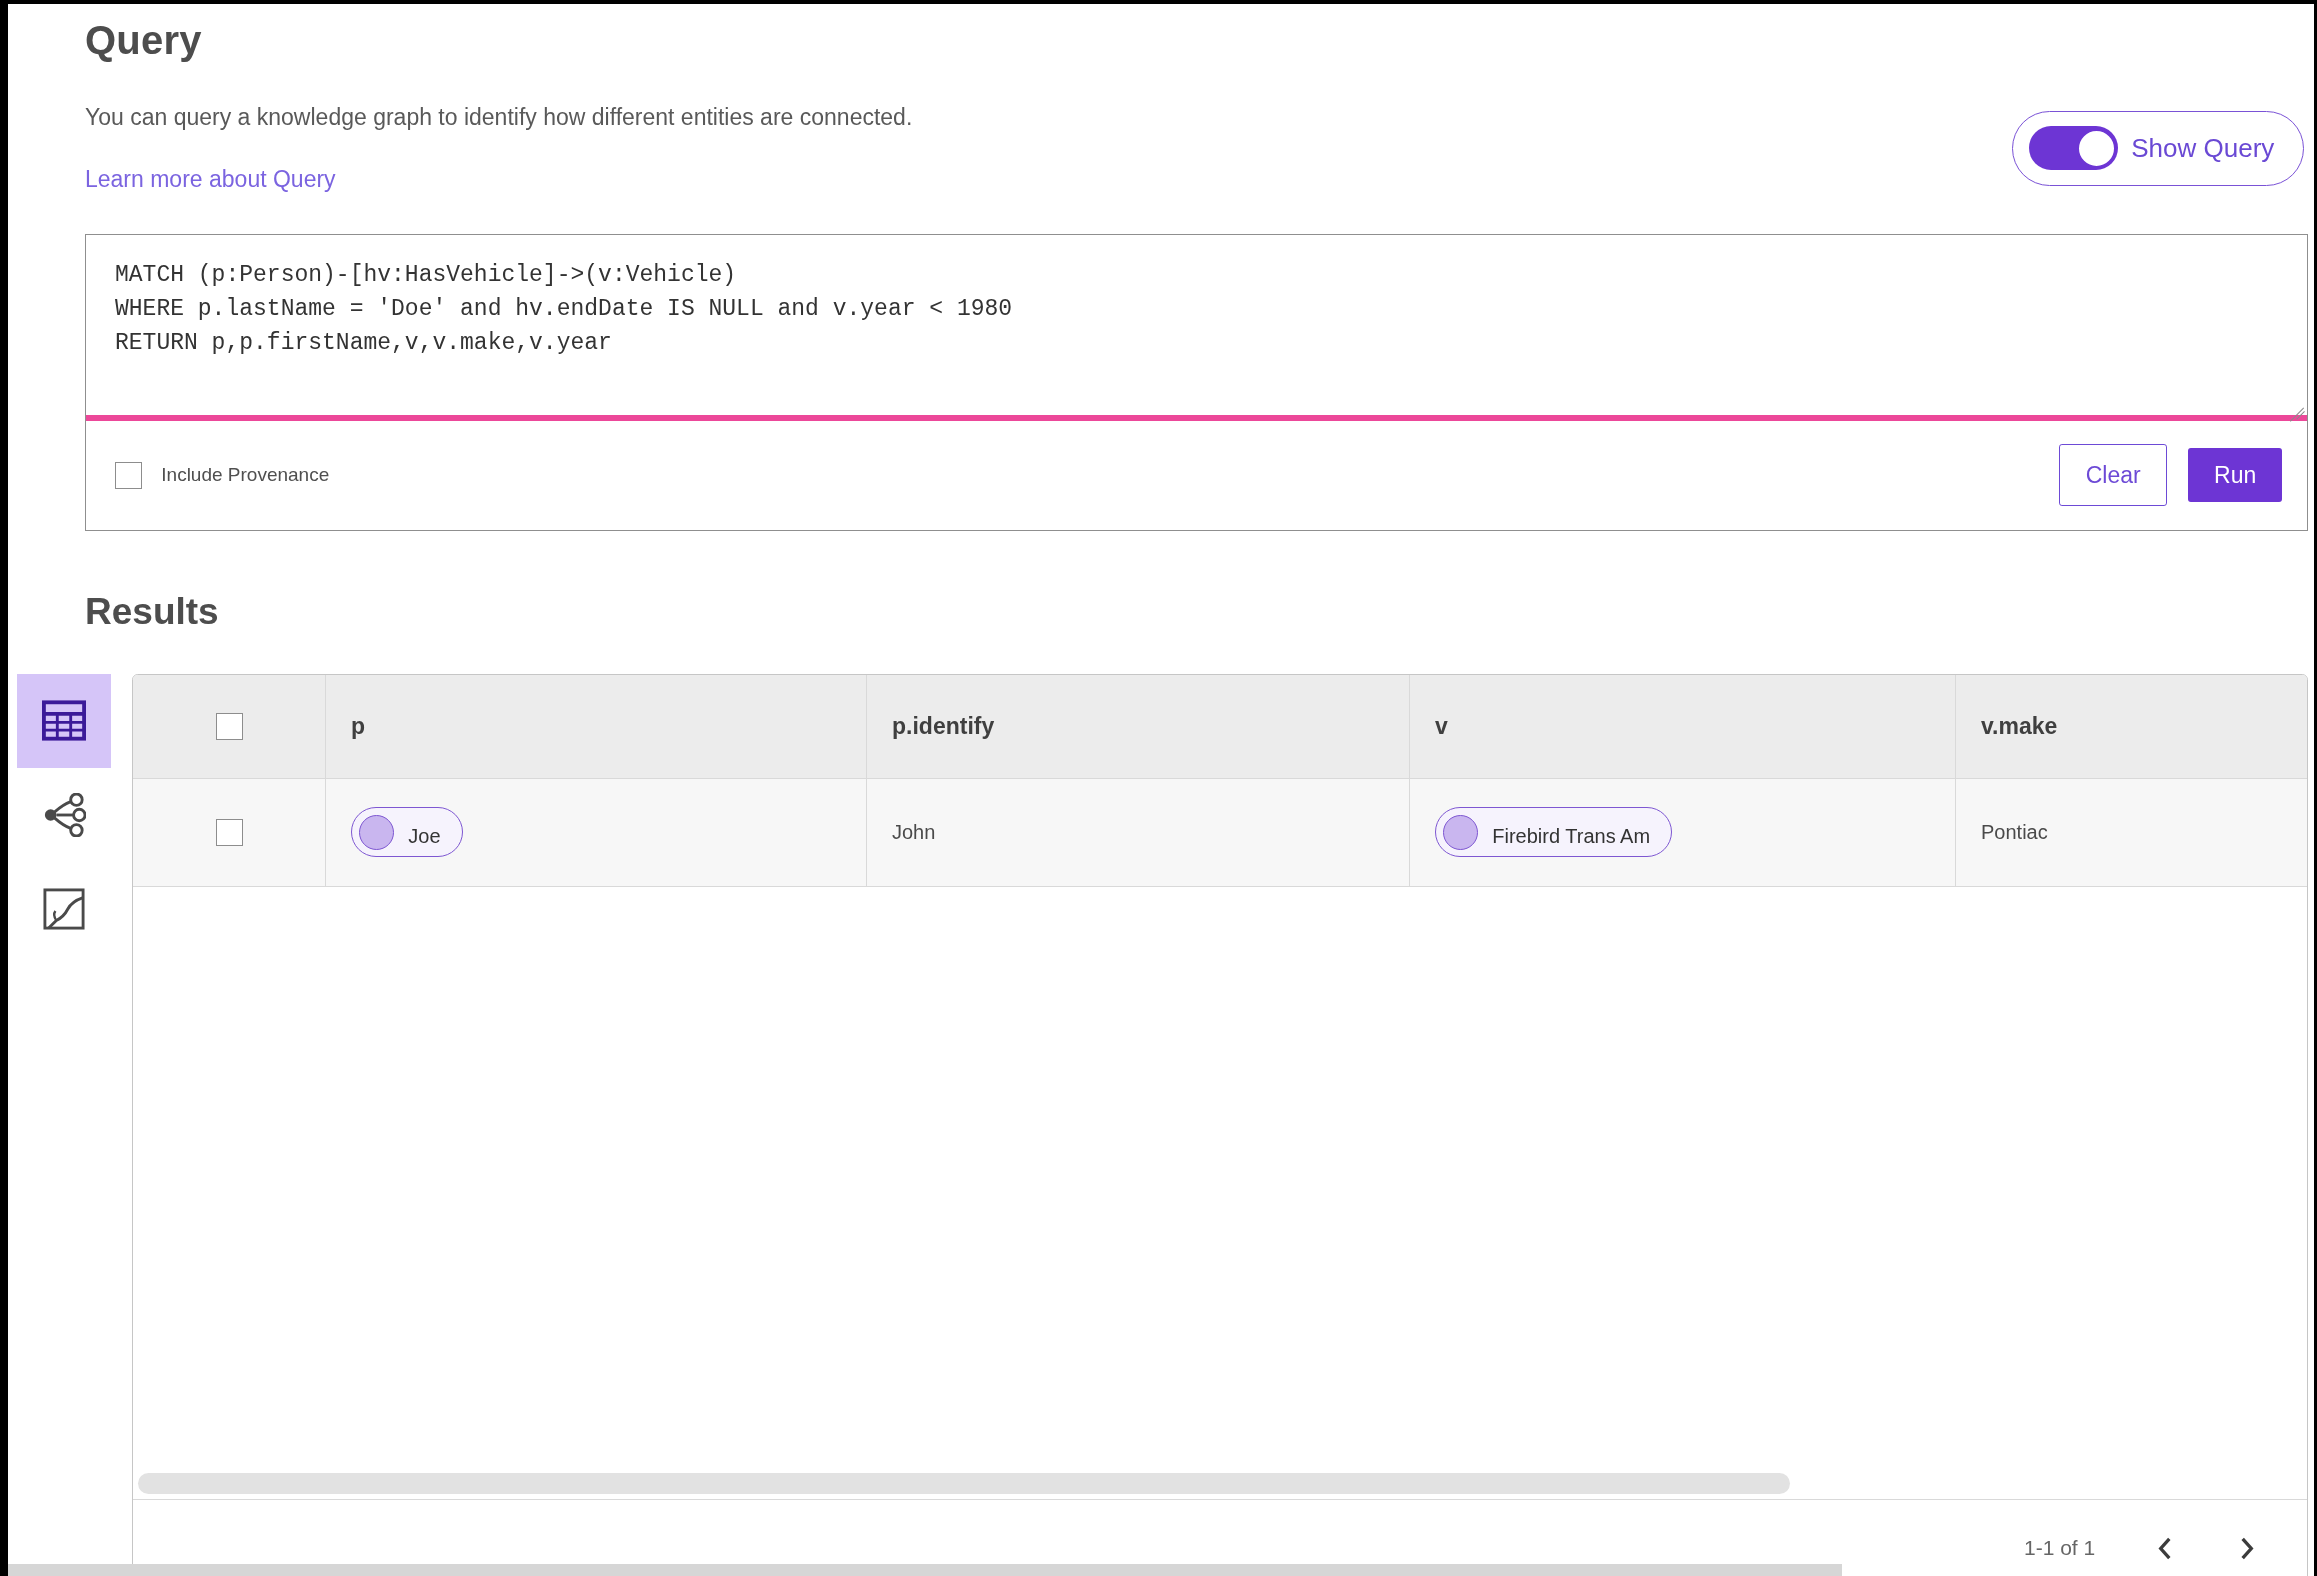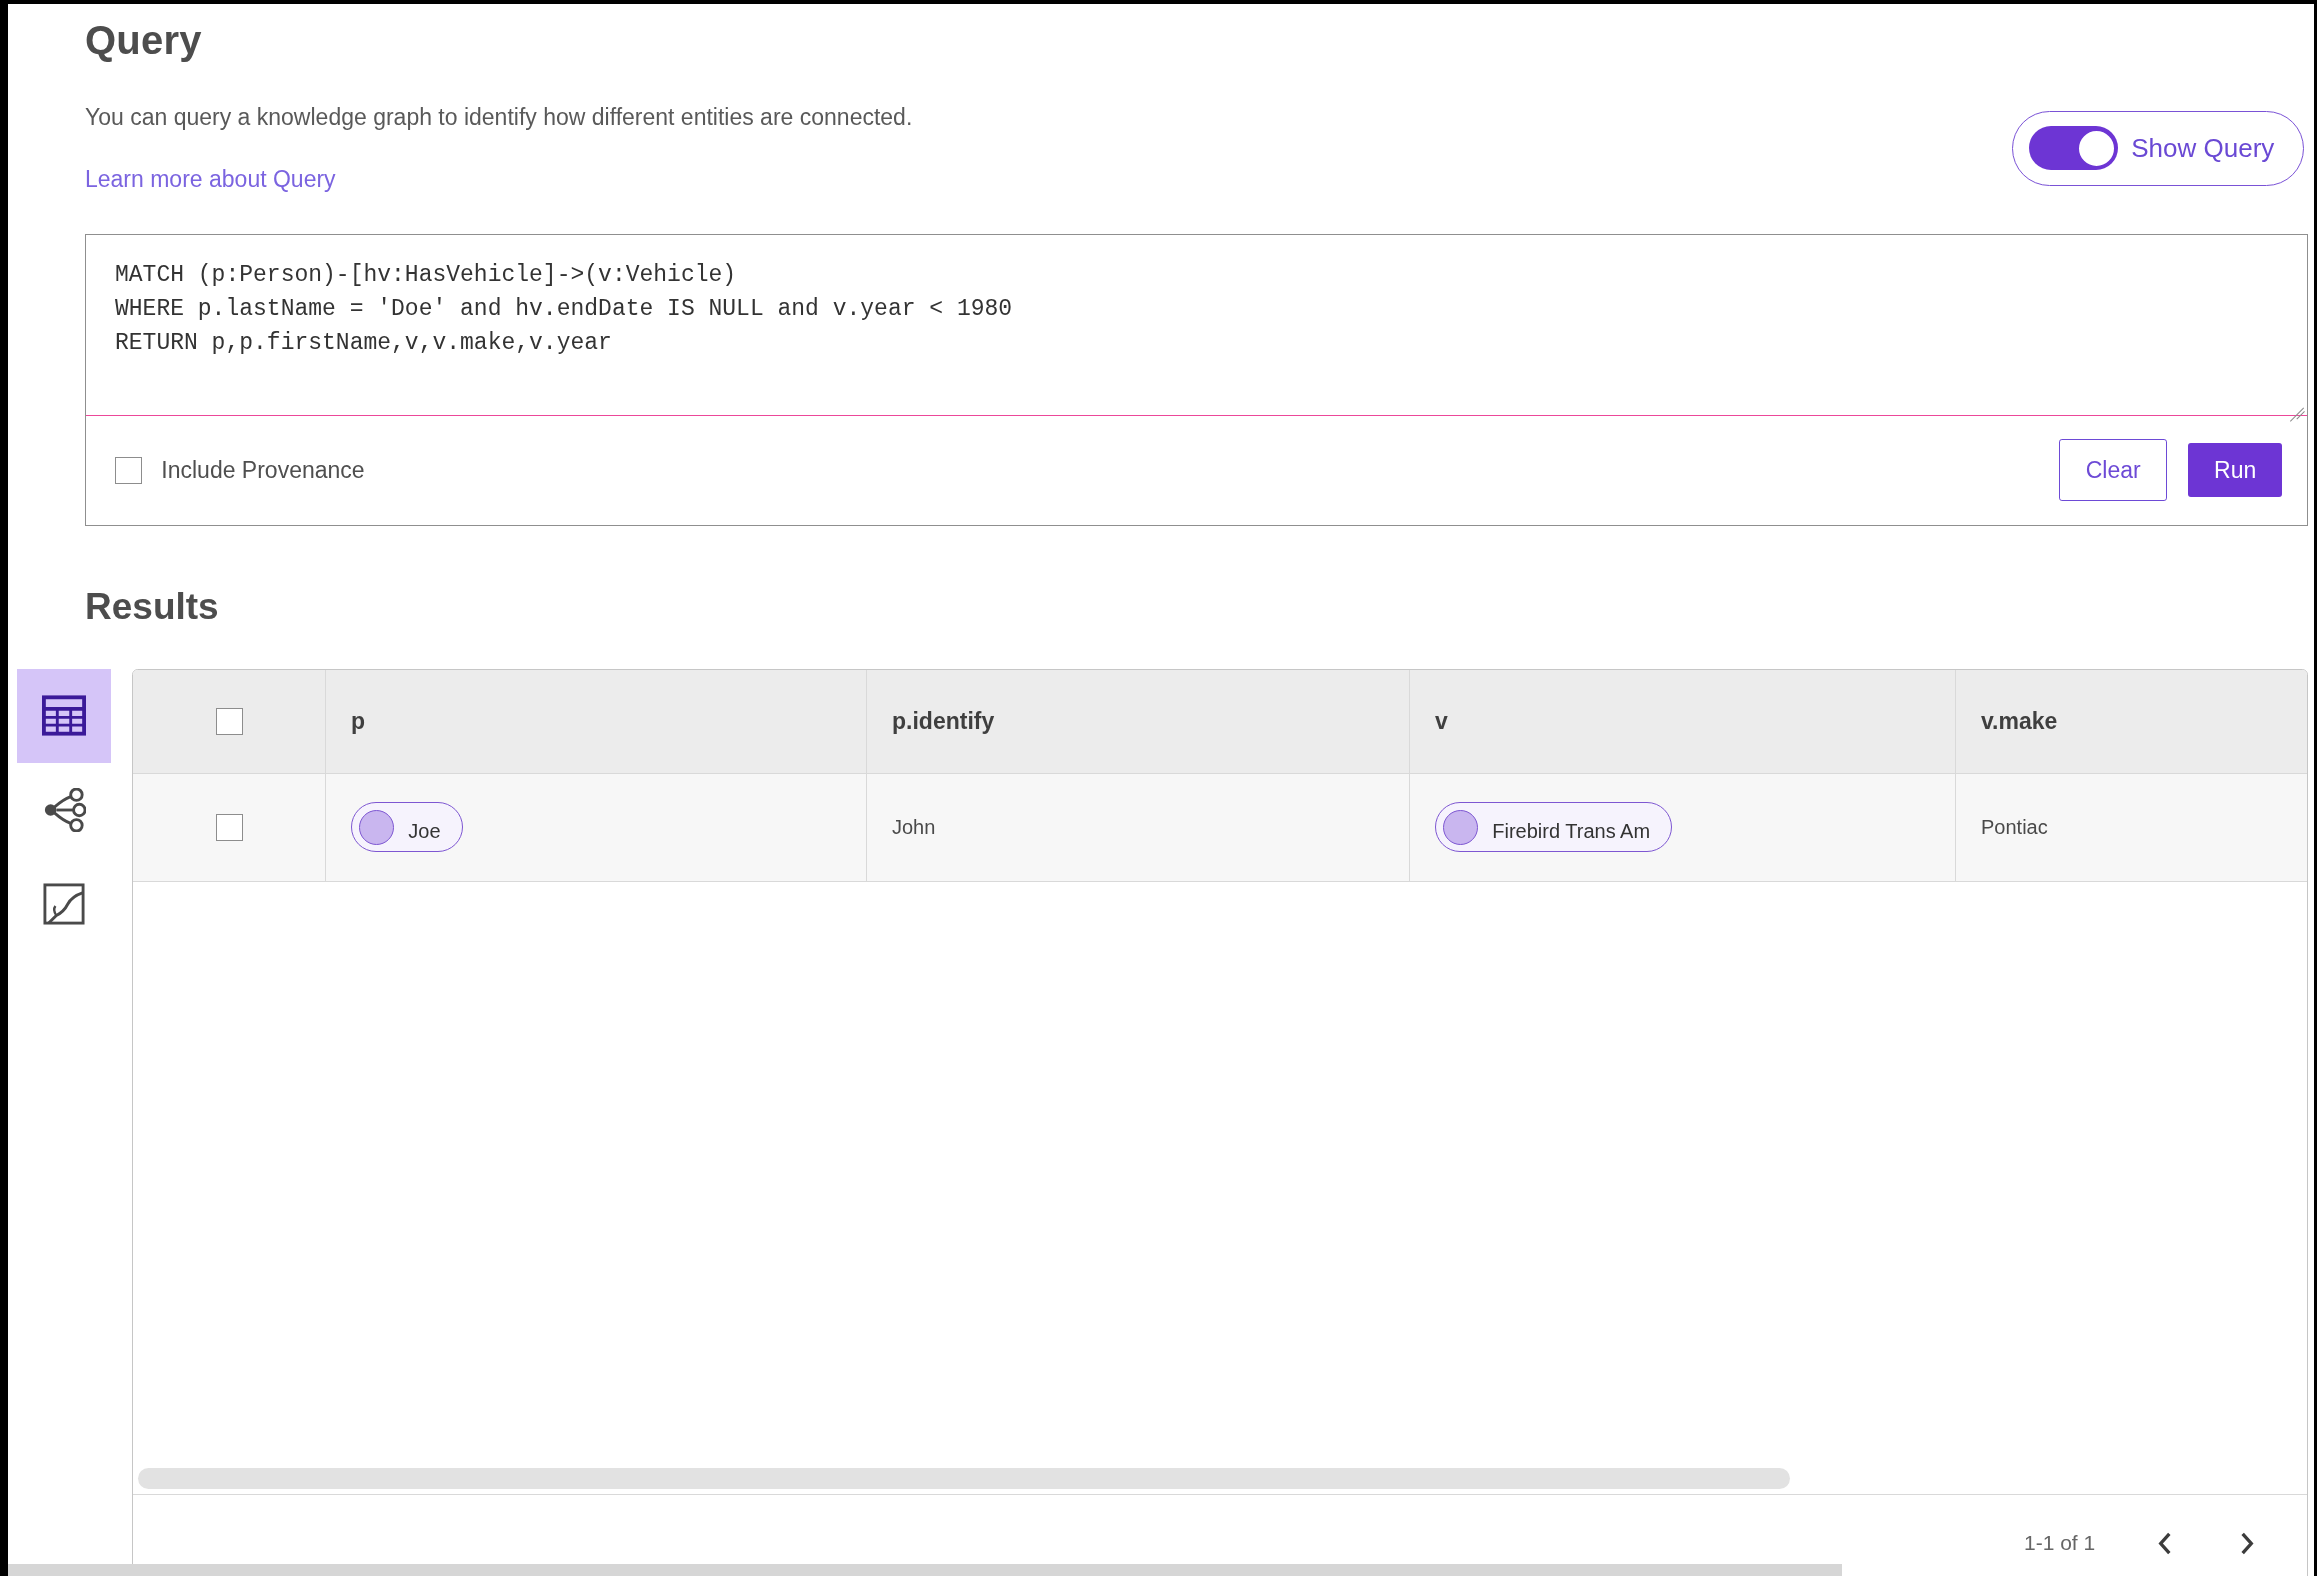--- a/index.html
+++ b/index.html
@@ -30,40 +30,40 @@
     position: relative; width: 89px; height: 44px; border-radius: 22px;
     background: #6d35d4; flex: 0 0 auto;
   }
   .toggle-knob {
     position: absolute; right: 1.9px; top: 2.9px; width: 39px; height: 39px;
     border-radius: 50%; background: #fff; border: 2.9px solid #6d35d4;
   }
 
   
   .query-box { margin: 41px 5.8px 0 77px; border: 1px solid #8f8f8f; background:#fff; }
-  .query-textarea-wrap { position: relative; border-bottom: 1px solid #ec4899; }
+  .query-textarea-wrap { position: relative; border-bottom: 6px solid #ec4899; }
   .query-textarea {
     display:block; width: 100%; height: 180px; border: none; outline: none; resize: none;
     padding: 23px 29px; font-family: "Liberation Mono", monospace;
     font-size: 23px; line-height: 34px; color:#333; background: transparent; white-space: pre;
   }
   .resize-grip { position:absolute; right: 2.9px; bottom: 2.9px; width: 17.4px; height: 17.4px; cursor: nwse-resize; }
   .resize-grip::before, .resize-grip::after {
     content:""; position:absolute; right:0; bottom:0; border-top: 1.9px solid #8a8a8a;
     transform: rotate(-45deg); transform-origin: right bottom;
   }
   .resize-grip::before { width: 19.3px; bottom: 3.9px; }
   .resize-grip::after  { width: 10.6px; bottom: 0px; }
 
   .query-toolbar { display:flex; align-items:center; height: 109px; padding: 0 25px 0 29px; }
   .cb {
     appearance: none; -webkit-appearance:none; width: 27px; height: 27px;
     border: 1.9px solid #8d8d8d; background:#fff; cursor: pointer; flex: 0 0 auto;
   }
-  .include-label { margin-left: 19.3px; font-size: 23px; color:#4f4f4f; }
+  .include-label { margin-left: 19.3px; font-size: 19px; color:#4f4f4f; }
   .toolbar-spacer { flex: 1; }
   .btn { font-size: 23px; border-radius: 2.9px; cursor: pointer; font-family: inherit; }
   .btn-clear {
     width: 108px; height: 62px; background:#fff; color:#6d4ad6;
     border: 1.9px solid #6d4ad6; margin-right: 21px;
   }
   .btn-run { width: 94px; height: 54px; background:#6d35d4; color:#fff; border: none; }
 
   
   .results-title { margin: 60px 0 0 77px; font-size: 37px; font-weight: bold; color:#4d4d4d; }

